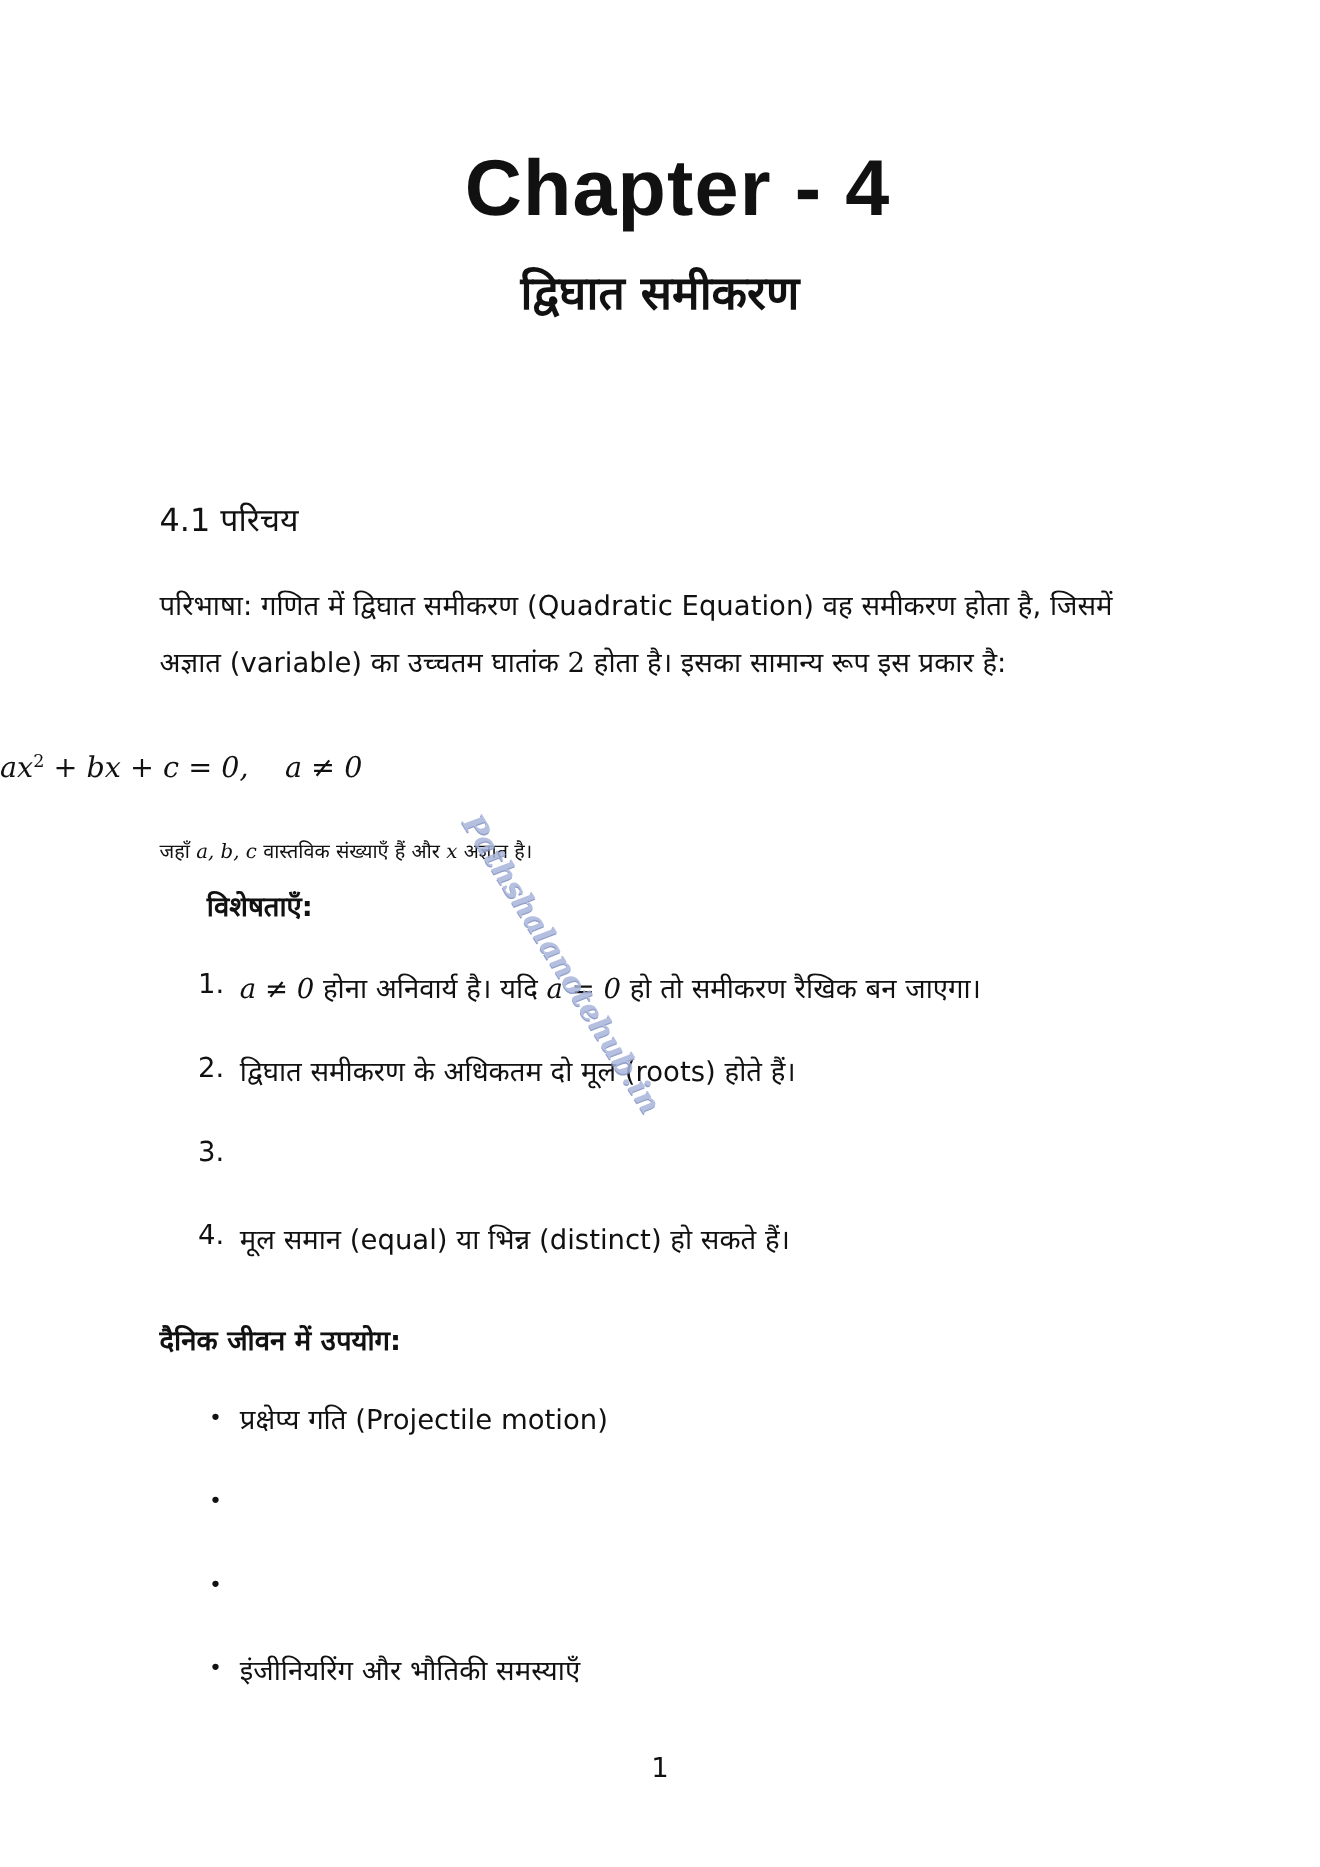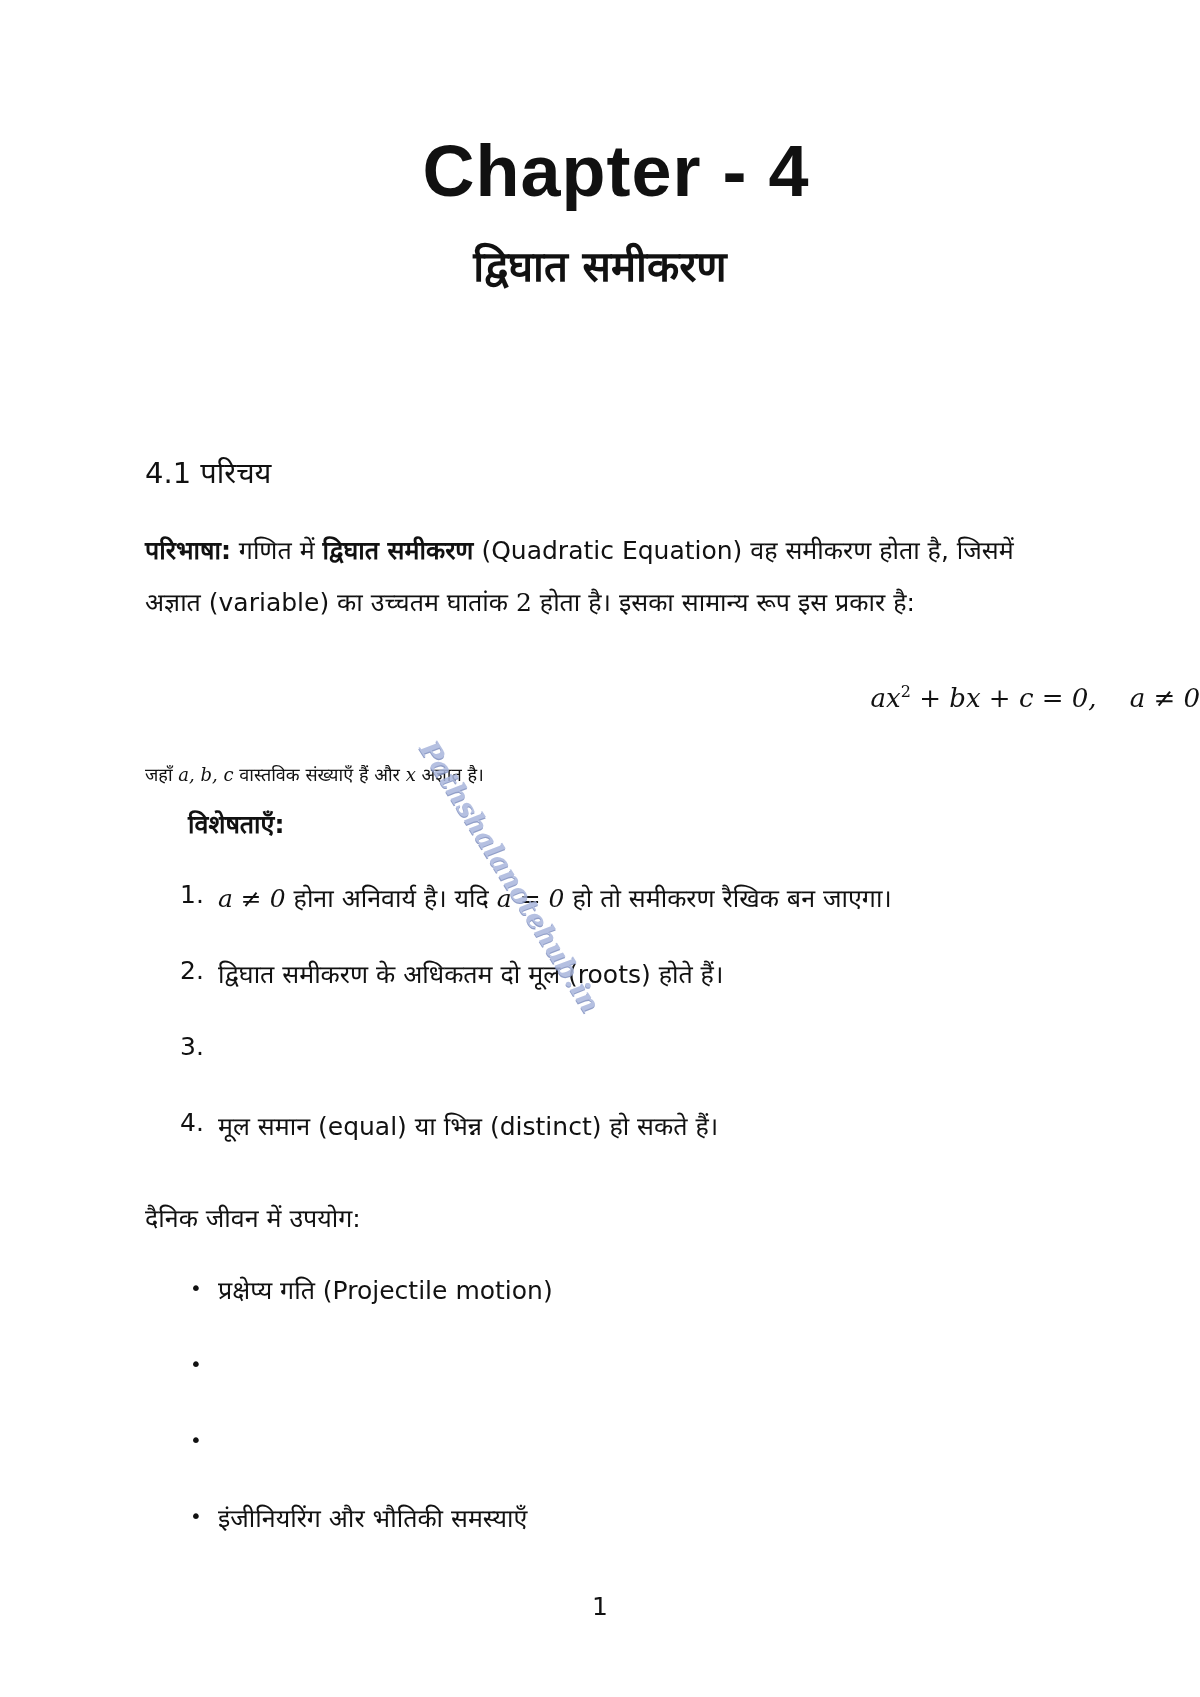--- a/index.html
+++ b/index.html
@@ -17,42 +17,42 @@
       font-size: 42px; font-weight: bold; line-height: 1.3;
     }
     .section-heading {
       position: absolute; top: 455px; left: 145px;
       font-size: 29px; font-weight: normal; line-height: 1.3;
     }
     .definition {
       position: absolute; top: 525px; left: 145px; width: 920px;
       font-size: 25px; line-height: 52px;
     }
-    .definition b { font-weight: bold; }
+    .definition b { font-weight: normal; }
     .math { font-family: "DejaVu Serif", "Liberation Serif", serif; font-style: italic; }
     .math-up { font-family: "DejaVu Serif", "Liberation Serif", serif; font-style: normal; }
     .equation {
-      position: absolute; top: 682px; left: 0; width: 1200px; text-align: right;
+      position: absolute; top: 682px; left: 0; width: 1200px; text-align: left;
       font-family: "DejaVu Serif", "Liberation Serif", serif; font-size: 26px; font-style: italic;
     }
     .equation sup { font-size: 16px; font-style: normal; }
     .where-line {
       position: absolute; top: 763px; left: 145px; font-size: 18px; line-height: 1.3;
     }
     .features-heading {
       position: absolute; top: 806px; left: 188px; font-size: 25px; font-weight: bold;
     }
     .features-list {
       position: absolute; top: 880px; left: 180px; margin: 0; padding: 0; list-style: none;
       font-size: 25px;
     }
     .features-list li { height: 76px; display: flex; align-items: flex-start; }
     .features-list .num { display: inline-block; width: 38px; }
     .uses-heading {
-      position: absolute; top: 1200px; left: 145px; font-size: 25px; font-weight: normal;
+      position: absolute; top: 1200px; left: 145px; font-size: 25px; font-weight: bold;
     }
     .uses-list {
       position: absolute; top: 1272px; left: 190px; margin: 0; padding: 0; list-style: none;
       font-size: 25px;
     }
     .uses-list li { height: 76px; display: flex; align-items: flex-start; }
     .uses-list .bullet { display: inline-block; width: 28px; font-size: 20px; line-height: 32px; }
     .page-number {
       position: absolute; top: 1592px; left: 0; width: 1200px; text-align: center;
       font-size: 25px;

